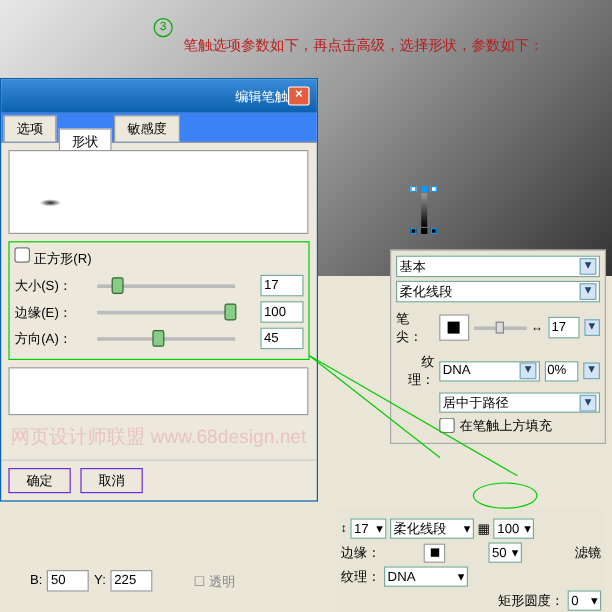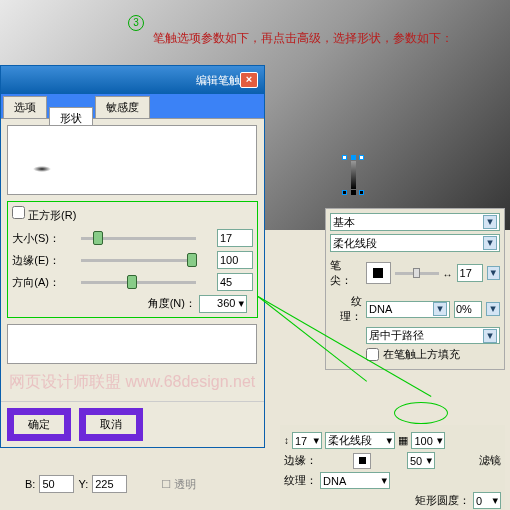--- a/index.html
+++ b/index.html
@@ -20,21 +20,21 @@
 .param-row{display:flex;align-items:center;margin:4px 0;gap:17px}
 .param-label{width:48px;text-align:right}
 .slider-track{flex:1;height:3px;background:#bbb;position:relative;margin:0 4px}
 .slider-thumb{position:absolute;top:-6px;width:10px;height:14px;background:#8c8;border:1px solid #363;border-radius:2px}
 .num-input{width:36px;height:18px;border:1px solid #7a9;padding:1px 2px;background:#fff}
 .angle-row{text-align:right;padding-right:6px;margin-top:4px}
 .angle-combo{width:48px;height:18px;border:1px solid #7a9;background:#fff;display:inline-block;padding:1px 2px}
 .text-area{margin:6px;width:250px;height:40px;background:#fff;border:1px solid #999}
 .watermark{color:#e9c2c2;font-size:16px;margin:8px}
 .btn-row{padding:6px;display:flex;gap:8px;border-top:1px solid #ccc}
-.btn{padding:2px 14px;border:7px solid #6d28d9;background:#ece9dc;cursor:pointer}
+.btn{padding:2px 14px;border:1px solid #6d28d9;background:#ece9dc;cursor:pointer}
 .bottom-strip{position:absolute;left:25px;top:475px;display:flex;gap:4px;align-items:center}
 .coord-input{width:35px;height:18px;border:1px solid #999;background:#fff;padding:1px 2px}
 .trans-chk{margin-left:30px;color:#888}
 .brush-cursor{position:absolute;left:342px;top:155px;text-align:center}
 .bc-handles{width:22px;display:flex;justify-content:space-between}
 .bc-h{width:5px;height:5px;border:1px solid #09f;background:#fff}
 .bc-center{width:5px;height:5px;background:#09f;margin:0 auto}
 .bc-stroke{width:5px;height:28px;background:linear-gradient(#999,#000);margin:1px auto}
 .right-panel{position:absolute;left:325px;top:208px;width:180px;background:#e8e5d6;border:1px solid #aaa;padding:4px}
 .combo{width:100%;height:18px;border:1px solid #7a9;background:#fff;padding:1px 2px;display:flex;justify-content:space-between;align-items:center;margin-bottom:3px}
@@ -98,24 +98,20 @@
         </div>
       <input class="num-input" value="100" style="">
     </div>
     <div class="param-row">
       <span class="param-label">方向(A)：</span>
       <div class="slider-track">
           <div class="slider-thumb" style="left:40%"></div>
         </div>
       <input class="num-input" value="45" style="">
     </div>
-    <div class="angle-row">
-      <span>角度(N)：</span>
-      <span class="angle-combo"><span>360</span> ▾</span>
-    </div>
   </div>
   <div class="text-area"></div>
   <div class="watermark">网页设计师联盟  www.68design.net</div>
   <div class="btn-row">
     <button class="btn">确定</button>
     <button class="btn">取消</button>
   </div>
 </div>
 
 <div class="bottom-strip">

